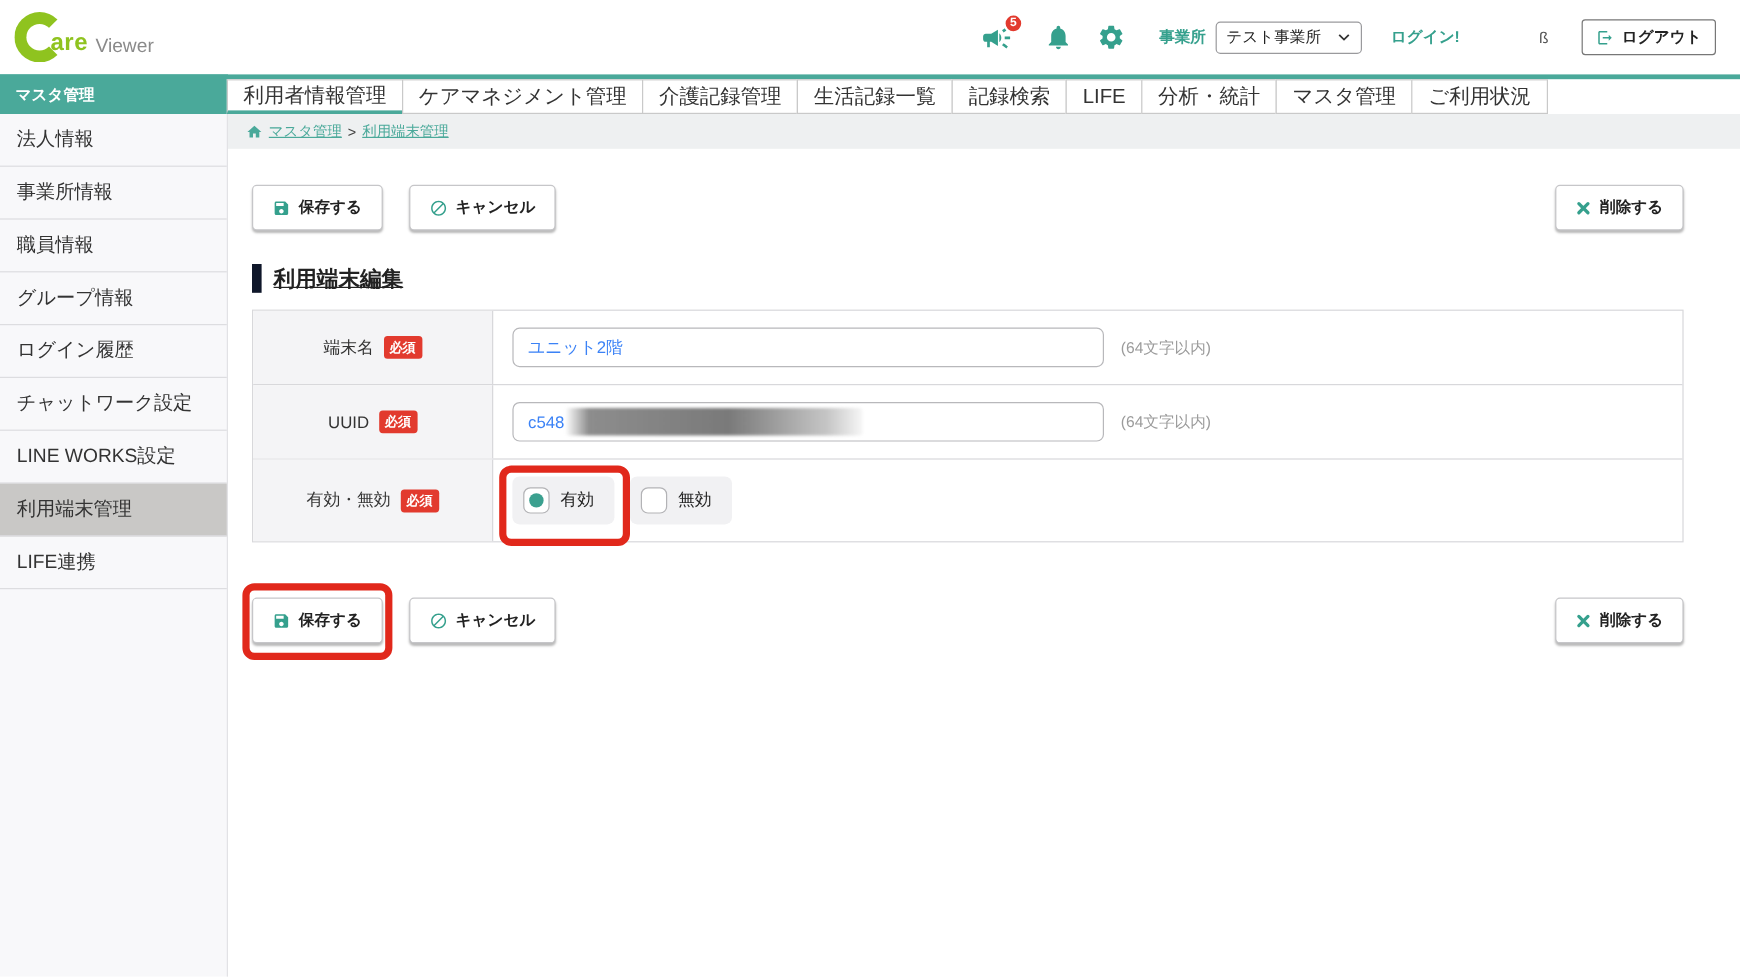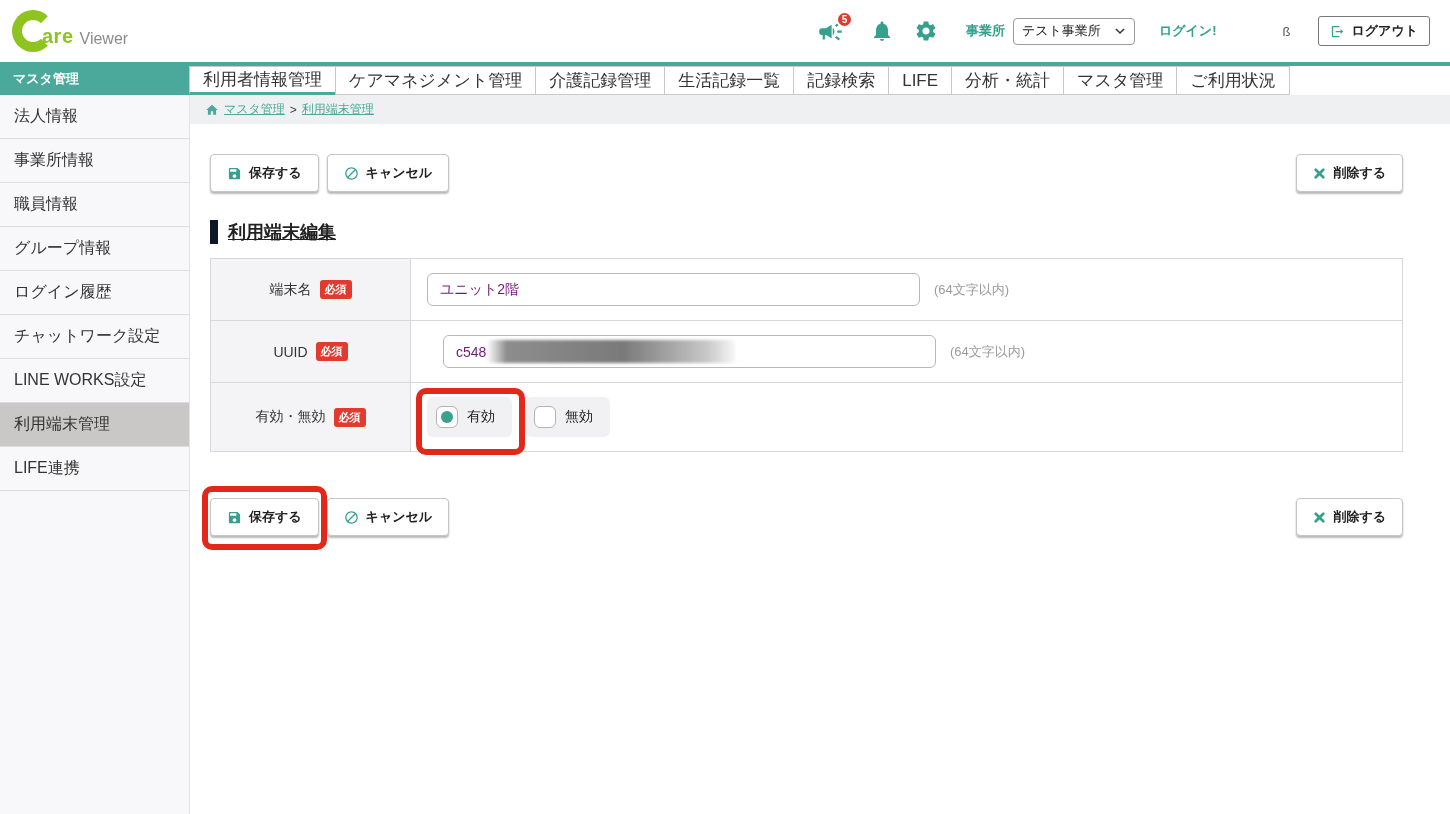--- a/index.html
+++ b/index.html
@@ -36,37 +36,37 @@
   .side-item { padding:11px 14px; font-size:16px; color:#333; border-bottom:1px solid #dddde0; cursor:pointer; }
   .side-item.active { background:#c9c8c6; }
   .main { flex:1; background:#fff; min-width:0; }
   .breadcrumb { background:#eef0f1; padding:6px 15px; display:flex; align-items:center; gap:5px; font-size:12px; }
   .crumb-link { color:#4aa99a; text-decoration:underline; cursor:pointer; }
   .crumb-sep { color:#444; }
   .content { padding:30px 47px 0 20px; }
 
   
   .toolbar { display:flex; justify-content:space-between; align-items:flex-start; }
-  .toolbar-left { display:flex; gap:8px; }
+  .toolbar-left { display:flex; gap:22px; }
   .btn { display:inline-flex; align-items:center; gap:7px; background:#fff; border:1px solid #c6c6c9; border-radius:4px; padding:9px 16px; font-size:13px; font-weight:bold; color:#222; box-shadow:0 2px 2px rgba(0,0,0,0.28); cursor:pointer; font-family:inherit; white-space:nowrap; }
   .btn svg { flex-shrink:0; }
 
   
   .page-title { margin-top:28px; font-size:18px; font-weight:bold; color:#222; border-left:8px solid #0f172a; padding-left:10px; line-height:1.35;text-decoration:underline; }
 
   
   .form-table { margin-top:14px; border:1px solid #d8d8db; }
   .form-row { display:flex; border-bottom:1px solid #d8d8db; }
   .form-row:last-child { border-bottom:none; }
   .form-label { width:200px; background:#f4f4f6; border-right:1px solid #d8d8db; display:flex; align-items:center; justify-content:center; font-size:14px; color:#333; padding:20px 8px; flex-shrink:0; }
   .required { background:#e23a2e; color:#fff; font-size:11px; font-weight:bold; padding:2px 5px; border-radius:3px; margin-left:8px; }
   .form-value { flex:1; display:flex; align-items:center; padding:14px 16px; gap:14px; }
-  .text-input { width:493px; height:33px; border:1px solid #b8b8bb; border-radius:6px; padding:0 12px; font-size:14px; color:#701a75; font-family:inherit; background:#fff; }
+  .text-input { width:493px; height:33px; border:1px solid #b8b8bb; border-radius:6px; padding:0 12px; font-size:14px; color:#3b82f6; font-family:inherit; background:#fff; }
   .hint { color:#9b9b9b; font-size:13px; }
-  .uuid-wrap { position:relative; display:inline-block;margin-left:16px; }
+  .uuid-wrap { position:relative; display:inline-block; }
   .uuid-redact { position:absolute; left:44px; top:5px; width:248px; height:23px; border-radius:3px; pointer-events:none; filter:blur(1.5px);
     background:linear-gradient(90deg, rgba(130,130,130,0) 0%, rgba(112,112,112,0.8) 8%, rgba(98,98,98,0.85) 55%, rgba(150,150,150,0.55) 88%, rgba(175,175,175,0.1) 100%); }
 
   .radio-option { display:inline-flex; align-items:center; gap:9px; background:#f1f1f3; border-radius:6px; padding:9px 17px 9px 9px; font-size:14px; color:#222; cursor:pointer; }
   .radio-box { width:22px; height:22px; border:1px solid #b3b3b6; border-radius:6px; background:#fff; display:flex; align-items:center; justify-content:center; flex-shrink:0; }
   .radio-dot { width:12px; height:12px; border-radius:50%; background:#3ba08f; }
   .options-group { display:flex; gap:13px; align-items:center; }
 
   
   .hl-wrap { position:relative; display:inline-block; }

